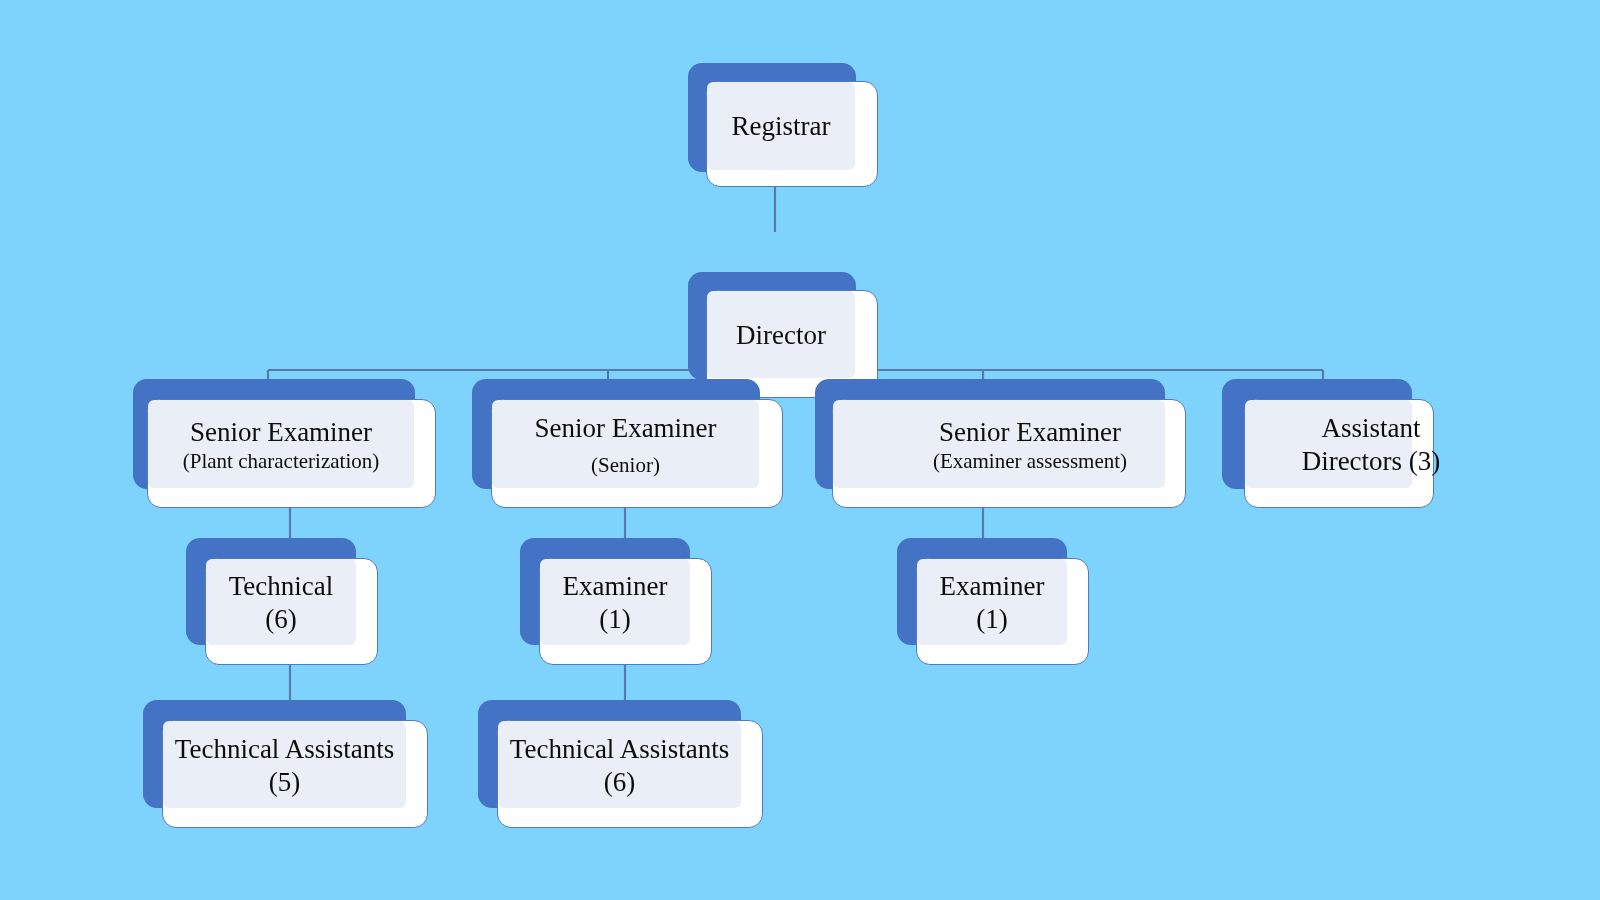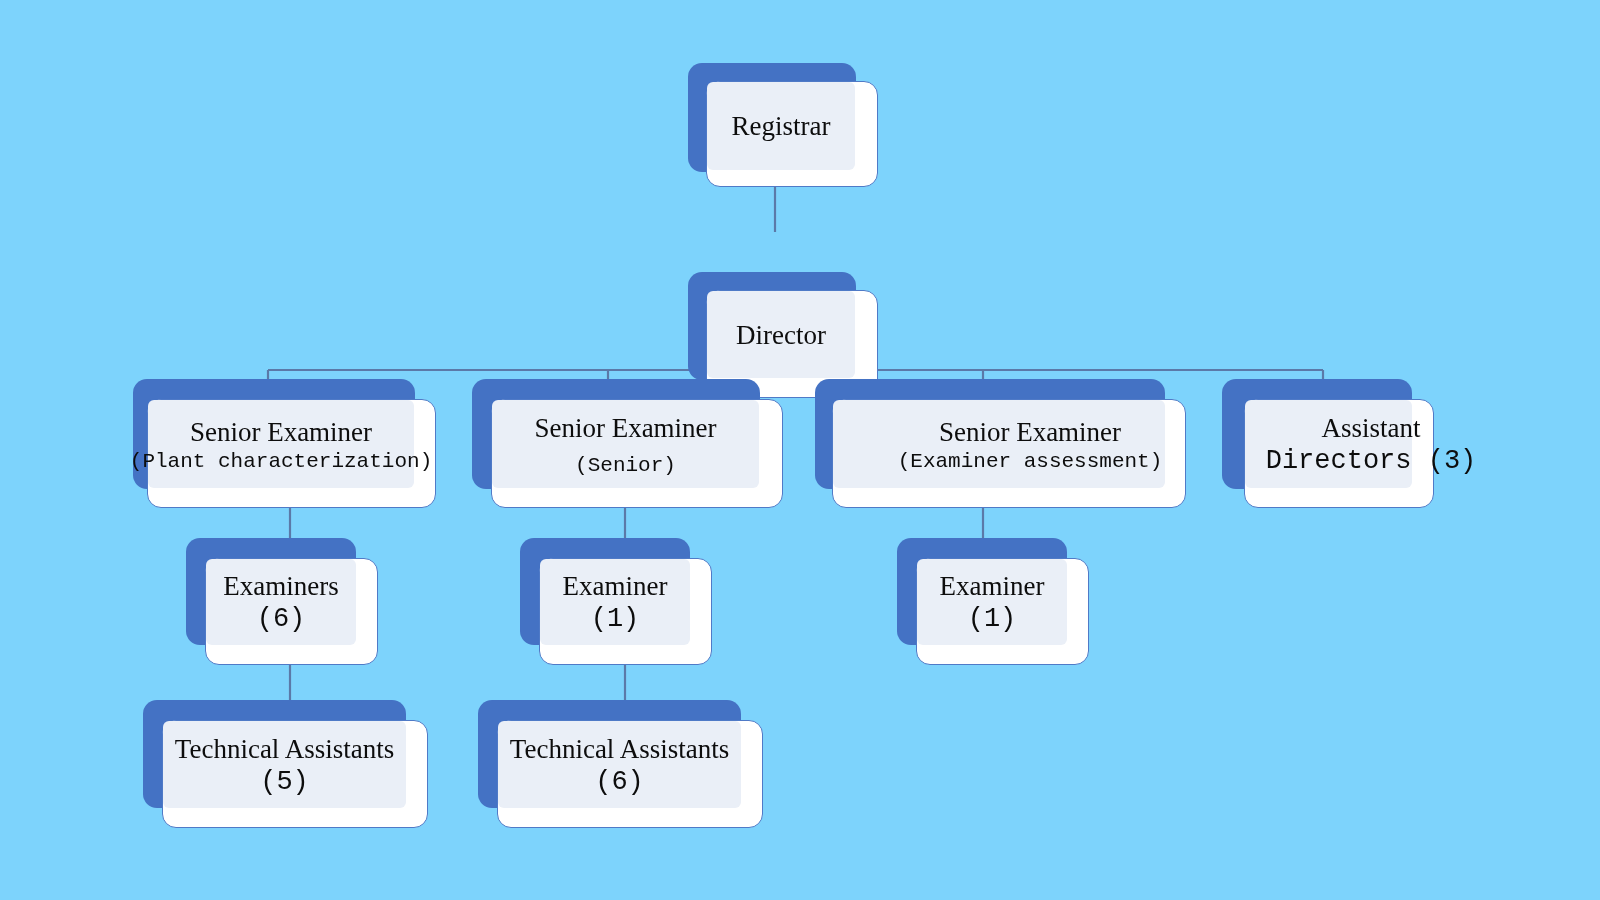--- a/index.html
+++ b/index.html
@@ -57,21 +57,21 @@
     display: flex;
     flex-direction: column;
     align-items: center;
     justify-content: center;
     color: #0D0D0D;
     text-align: center;
     line-height: 1.22;
     white-space: nowrap;
   }
   .line1 { font-size: 27px; }
-  .line2 { font-size: 27px; font-family: Liberation Mono, monospace; }
+  .line2 { font-size: 27px; }
   .line2.small { font-size: 21px; }
   .gap-wide .line2 { margin-top: 8px; }
 </style>
 </head>
 <body>
 
 <div id="canvas">
 
   <svg id="connectors" viewBox="0 0 1600 900" width="1600" height="900">
     <g stroke="#5B79A8" stroke-width="2.2" fill="none" stroke-linecap="butt">
@@ -152,21 +152,21 @@
       <span class="line1">Assistant</span>
       <span class="line2">Directors (3)</span>
     </div>
   </div>
 
   <div class="node" style="left:186px; top:538px; width:192px; height:127px;">
     <div class="plate" style="width:170px; height:107px;"></div>
     <div class="front" style="left:19px; top:20px; width:173px; height:107px;"></div>
     <div class="overlap" style="left:20px; top:21px; width:150px; height:86px;"></div>
     <div class="label" style="left:19px; top:21px; width:152px; height:88px;">
-      <span class="line1">Examiners</span>
+      <span class="line1">Technical</span>
       <span class="line2">(6)</span>
     </div>
   </div>
 
   <div class="node" style="left:520px; top:538px; width:192px; height:127px;">
     <div class="plate" style="width:170px; height:107px;"></div>
     <div class="front" style="left:19px; top:20px; width:173px; height:107px;"></div>
     <div class="overlap" style="left:20px; top:21px; width:150px; height:86px;"></div>
     <div class="label" style="left:19px; top:21px; width:152px; height:88px;">
       <span class="line1">Examiner</span>

